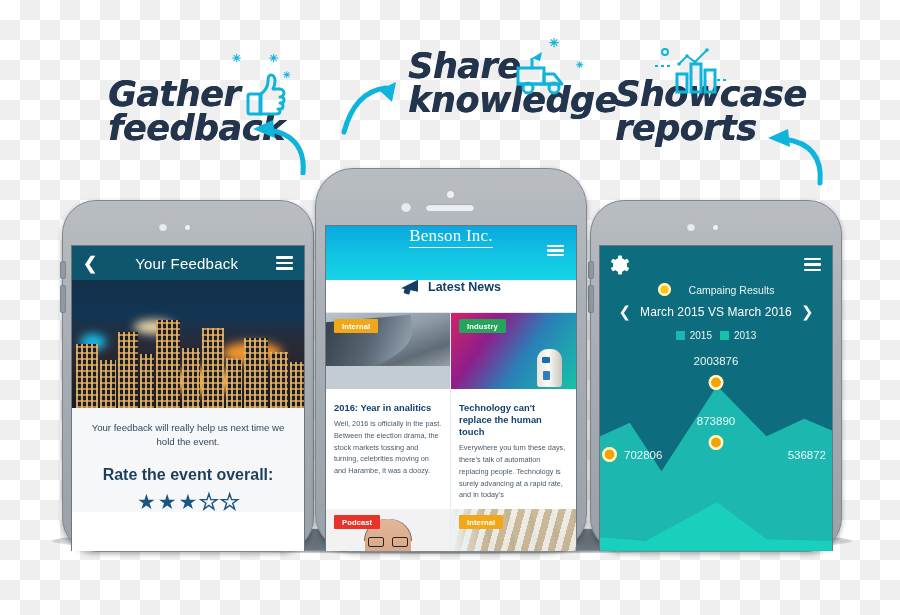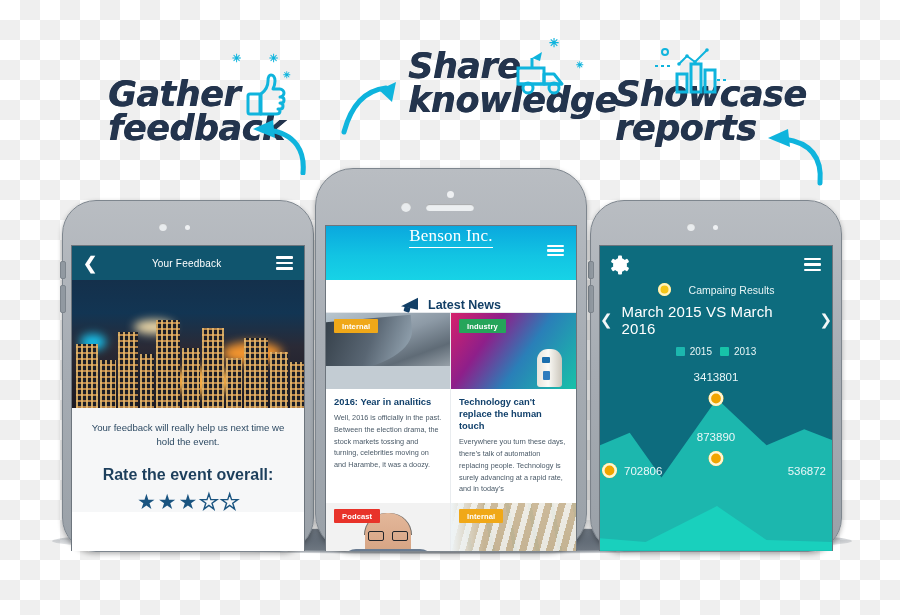--- a/index.html
+++ b/index.html
@@ -55,21 +55,21 @@
   #phone-left{left:62px;top:200px;width:250px;height:350px;}
   #phone-right{left:590px;top:200px;width:250px;height:350px;}
   #phone-center{left:315px;top:168px;width:270px;height:382px;border-radius:38px;}
   #phone-center .inner{left:9px;right:9px;top:56px;}
 
   
   .fb-header{
     height:34px;background:#10556e;color:#fff;display:flex;align-items:center;
     justify-content:space-between;padding:0 11px;box-sizing:border-box;
   }
-  .fb-title{font-size:10px;letter-spacing:.2px;}
+  .fb-title{font-size:15px;letter-spacing:.2px;}
   .chev-back{font-size:17px;line-height:1;font-weight:600;}
   .hamb{display:inline-block;width:17px;}
   .hamb i{display:block;height:2.4px;background:#fff;margin:3px 0;border-radius:1px;}
   .city{height:128px;position:relative;overflow:hidden;background:#0a1c30;}
   .city .sky{position:absolute;inset:0;background:linear-gradient(180deg,#14304b 0%,#123553 26%,#2a2a36 52%,#1d1a22 100%);}
   .city .glow{position:absolute;border-radius:50%;filter:blur(5px);opacity:.95;}
   .city .bld{position:absolute;bottom:0;background:#1b1d26;}
   .city .bld::after{content:"";position:absolute;inset:0;
     background-image:
       repeating-linear-gradient(90deg,rgba(255,196,92,.85) 0 2px,transparent 2px 5px),
@@ -87,40 +87,40 @@
     height:54px;background:linear-gradient(180deg,#0aa8de 0%,#12c4e3 55%,#17d3e6 100%);
     display:flex;align-items:flex-start;justify-content:center;position:relative;
   }
   .bn-brand{
     font-family:"Liberation Serif", serif;color:#fff;font-size:17px;
     border-bottom:1.4px solid #fff;padding-bottom:1px;letter-spacing:.2px;
   }
   .bn-header .hamb{position:absolute;right:12px;top:16px;}
   .bn-header .hamb i{height:2.2px;margin:2.6px 0;}
   .news-bar{
-    background:#fff;height:32px;display:flex;align-items:flex-end;justify-content:center;gap:7px;
+    background:#fff;height:32px;display:flex;align-items:flex-start;justify-content:center;gap:7px;
     border-bottom:1px solid #e4e7ea;
   }
   .news-bar span{font-size:12.5px;font-weight:bold;color:#123f66;}
   .megaphone{width:20px;height:14px;position:relative;}
   .megaphone .cone{
     position:absolute;left:0;top:1px;width:0;height:0;
     border-top:6px solid transparent;border-bottom:6px solid transparent;border-right:17px solid #123f66;
     transform:skewY(-9deg);
   }
   .megaphone .hand{position:absolute;left:3px;top:9px;width:6px;height:5px;background:#123f66;transform:rotate(16deg);border-radius:1px;}
   .cards{display:flex;flex-wrap:wrap;}
   .card{width:50%;box-sizing:border-box;background:#fff;}
   .card.bl{border-right:1px solid #e9ecef;}
   .thumb{height:76px;position:relative;overflow:hidden;}
   .badge{
     position:absolute;left:8px;top:6px;color:#fff;font-size:7.6px;font-weight:bold;
     padding:2.5px 8px;border-radius:1px;z-index:3;letter-spacing:.1px;
   }
-  .card-body{padding:7px 8px 8px;}
+  .card-body{padding:13px 8px 8px;}
   .card-title{font-size:9.4px;font-weight:bold;color:#11406b;line-height:1.28;margin:0 0 4px;}
   .card-text{font-size:7.3px;color:#4a5a68;line-height:1.62;margin:0;}
 
   .th-arch{background:linear-gradient(160deg,#b9c6cf 0%,#8d9aa6 38%,#5f6b76 62%,#cfd6db 100%);}
   .th-arch::before{content:"";position:absolute;left:-10%;top:8%;width:80%;height:66%;
     background:linear-gradient(115deg,#2d3740 0%,#596673 55%,#9fb0bd 100%);
     border-radius:0 0 70% 14%;transform:rotate(-5deg);}
   .th-arch::after{content:"";position:absolute;left:0;bottom:0;width:100%;height:30%;background:#c3ccd3;}
   .th-robot{background:linear-gradient(125deg,#d6216b 0%,#8e1f8a 30%,#2a7fb8 58%,#18c2a8 100%);}
   .th-robot .r2{position:absolute;right:14px;bottom:2px;width:25px;height:38px;
@@ -149,21 +149,21 @@
   
   .rep-screen{height:100%;background:#0d6c7e;display:flex;flex-direction:column;position:relative;}
   .rep-top{display:flex;align-items:center;justify-content:space-between;padding:9px 11px 0;}
   .gear{width:18px;height:18px;position:relative;}
   .gear::before{content:"";position:absolute;inset:2px;border-radius:50%;border:4px solid #fff;}
   .gear .t{position:absolute;left:50%;top:50%;width:4px;height:19px;background:#fff;border-radius:1px;transform-origin:50% 50%;}
   .rep-campaign{display:flex;align-items:center;justify-content:center;gap:18px;margin-top:9px;}
   .coin{width:13px;height:13px;border-radius:50%;background:#f5c518;box-shadow:inset 0 0 0 2.5px #fff3bf;}
   .rep-campaign span{color:#e7f4f5;font-size:10.5px;}
   .rep-period{display:flex;align-items:center;justify-content:center;gap:9px;margin-top:7px;color:#fff;}
-  .rep-period .ttl{font-size:15px;letter-spacing:.1px;}
+  .rep-period .ttl{font-size:12px;letter-spacing:.1px;}
   .rep-period .ar{font-size:15px;opacity:.95;}
   .legend{display:flex;align-items:center;justify-content:center;gap:8px;margin-top:9px;}
   .legend .it{display:flex;align-items:center;gap:5px;color:#e9f6f6;font-size:10px;}
   .sw{width:9px;height:9px;border-radius:1px;}
   .chartwrap{position:relative;flex:1;margin-top:6px;}
   .chartwrap svg{position:absolute;left:0;bottom:0;width:100%;height:100%;}
   .dlabel{position:absolute;color:#eaf7f8;font-size:11.5px;white-space:nowrap;}
   .marker{position:absolute;width:15px;height:15px;border-radius:50%;background:#f0a500;
     box-shadow:inset 0 0 0 2.6px #fff6d2;}
 
@@ -338,21 +338,21 @@
             <i class="sw" style="background:#17c3a8"></i>
             <b style="font-weight:normal">2013</b>
           </span>
         </div>
 
         <div class="chartwrap">
           <svg viewBox="0 0 234 210" preserveAspectRatio="none">
             <path d="M0,92 L30,78 L62,128 L118,40 L168,92 L206,74 L234,86 L234,210 L0,210 Z" fill="#1cb7ae"></path>
             <path d="M0,196 L46,200 L118,160 L168,198 L234,200 L234,210 L0,210 Z" fill="#19d0bd"></path>
           </svg>
-          <span class="dlabel" style="left:50%;top:8px;transform:translateX(-50%);">3413801</span>
+          <span class="dlabel" style="left:50%;top:8px;transform:translateX(-50%);">2003876</span>
           <span class="marker" style="left:50%;top:28px;transform:translateX(-50%);"></span>
           <span class="dlabel" style="left:50%;top:68px;transform:translateX(-50%);">873890</span>
           <span class="marker" style="left:50%;top:88px;transform:translateX(-50%);"></span>
           <span class="dlabel" style="left:24px;top:102px;">702806</span>
           <span class="marker" style="left:2px;top:100px;"></span>
           <span class="dlabel" style="right:6px;top:102px;">536872</span>
         </div>
 
       </div>
     </div>

